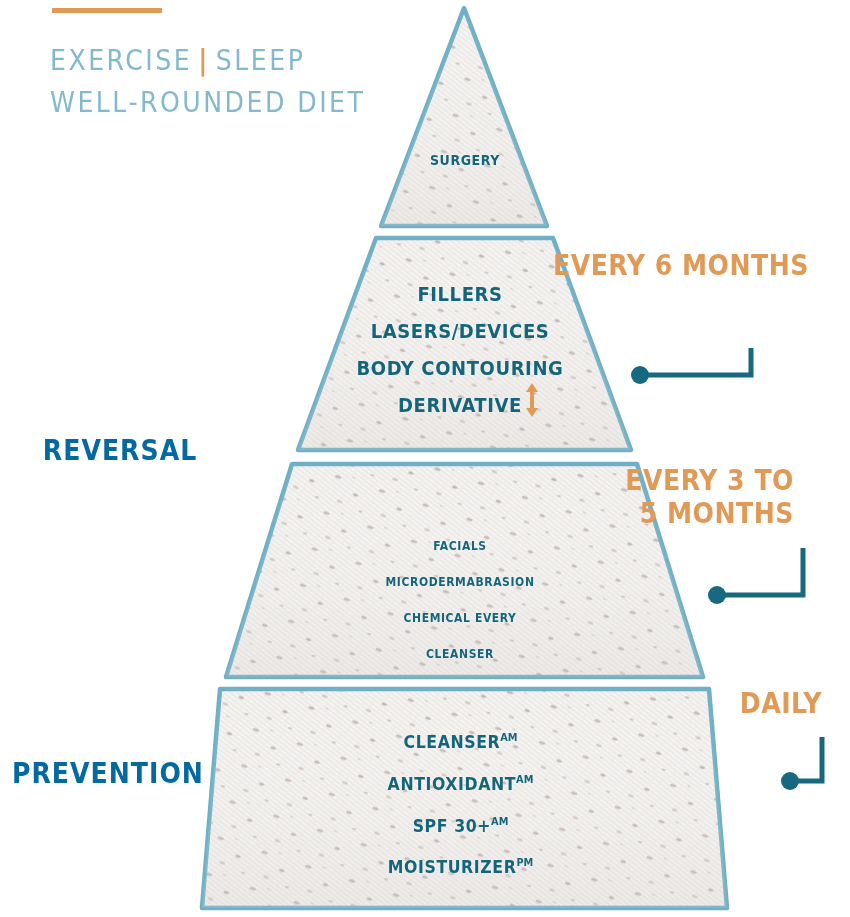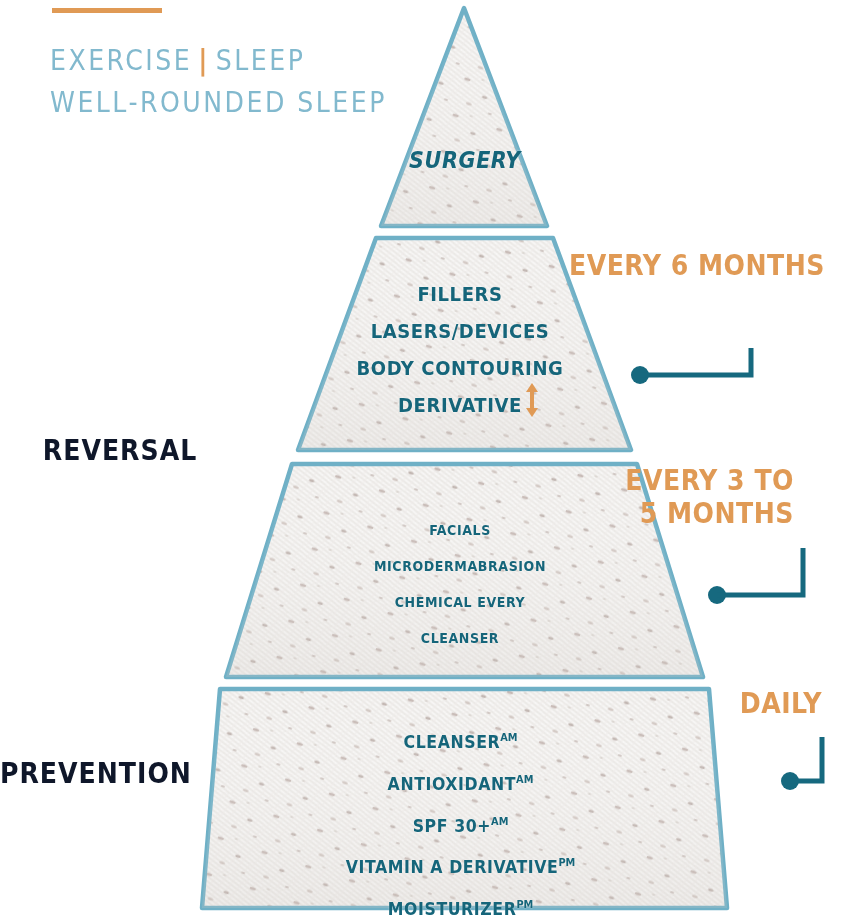--- a/index.html
+++ b/index.html
@@ -34,59 +34,59 @@
   .tier-text{
     position:absolute;text-align:center;color:#15657a;
     font-family:"Liberation Sans Narrow","DejaVu Sans Condensed","Liberation Sans",sans-serif;
     font-weight:700;letter-spacing:.6px;
     text-shadow:0 0 2px rgba(255,255,255,.55);
     pointer-events:none;
   }
   .tier-text .row{display:block;white-space:nowrap;}
   .tier-text sup{font-size:.62em;vertical-align:super;letter-spacing:0;text-align:center;}
 
-  #t1-text{left:383px;top:150px;width:164px;font-size:23px;line-height:20px;font-style:italic;}
+  #t1-text{left:383px;top:150px;width:164px;font-size:14px;line-height:20px;}
   #t2-text{left:305px;top:276px;width:310px;font-size:20px;line-height:37px;}
-  #t3-text{left:290px;top:512px;width:340px;font-size:14px;line-height:36px;}
+  #t3-text{left:290px;top:528px;width:340px;font-size:12px;line-height:36px;}
   #t4-text{left:268px;top:719px;width:385px;font-size:17.5px;line-height:37px;}
 
   .arrow-holder{
     position:absolute;left:521px;top:381px;width:22px;height:38px;
   }
 
   
   .stage-label{
-    position:absolute;color:#0f172a;text-align:center;
+    position:absolute;color:#0369a1;text-align:center;
     font-family:"Liberation Sans Narrow","DejaVu Sans Condensed","Liberation Sans",sans-serif;
     font-weight:700;font-size:28px;letter-spacing:1px;white-space:nowrap;
   }
   #lbl-reversal{left:0px;top:434px;width:240px;}
-  #lbl-prevention{left:0px;top:757px;width:160px;}
+  #lbl-prevention{left:0px;top:757px;width:160px;padding-left:12px;}
 
   
   .cadence{
     position:absolute;color:#e09a55;text-align:right;
     font-family:"Liberation Sans Narrow","DejaVu Sans Condensed","Liberation Sans",sans-serif;
     font-weight:700;font-size:28px;line-height:33px;letter-spacing:.5px;
   }
   .cadence .row{display:block;white-space:nowrap;}
-  #cad-1{left:560px;top:249px;width:265px;}
+  #cad-1{left:544px;top:249px;width:265px;}
   #cad-2{left:572px;top:464px;width:222px;}
   #cad-3{left:640px;top:687px;width:182px;}
 </style>
 </head>
 <body>
 
 <div id="stage">
 
   <div class="accent-rule"></div>
 
   <div class="title-block">
     <span class="title-line"><span>EXERCISE</span><span class="title-sep">|</span><span>SLEEP</span></span>
-    <span class="title-line">WELL-ROUNDED SLEEP</span>
+    <span class="title-line">WELL-ROUNDED DIET</span>
   </div>
 
   <svg id="pyramid" viewBox="0 0 850 917">
     <defs>
 
       <pattern id="weave" width="8" height="8" patternUnits="userSpaceOnUse" patternTransform="rotate(20)">
         <rect width="8" height="8" fill="#f7f6f5"></rect>
         <path d="M0 2 H8 M0 6 H8" stroke="#e8e5e2" stroke-width="1.6"></path>
         <path d="M2 0 V8" stroke="#efecea" stroke-width="1"></path>
       </pattern>
@@ -161,21 +161,20 @@
     <span class="row">FACIALS</span>
     <span class="row">MICRODERMABRASION</span>
     <span class="row">CHEMICAL EVERY</span>
     <span class="row">CLEANSER</span>
   </div>
 
   <div class="tier-text" id="t4-text">
     <span class="row"><span>CLEANSER</span><sup>AM</sup></span>
     <span class="row"><span>ANTIOXIDANT</span><sup>AM</sup></span>
     <span class="row"><span>SPF 30+</span><sup>AM</sup></span>
-    <span class="row"><span>VITAMIN A DERIVATIVE</span><sup>PM</sup></span>
     <span class="row"><span>MOISTURIZER</span><sup>PM</sup></span>
   </div>
 
   <div class="stage-label" id="lbl-reversal">REVERSAL</div>
   <div class="stage-label" id="lbl-prevention">PREVENTION</div>
 
   <div class="cadence" id="cad-1">
     <span class="row">EVERY 6 MONTHS</span>
   </div>
   <div class="cadence" id="cad-2">

